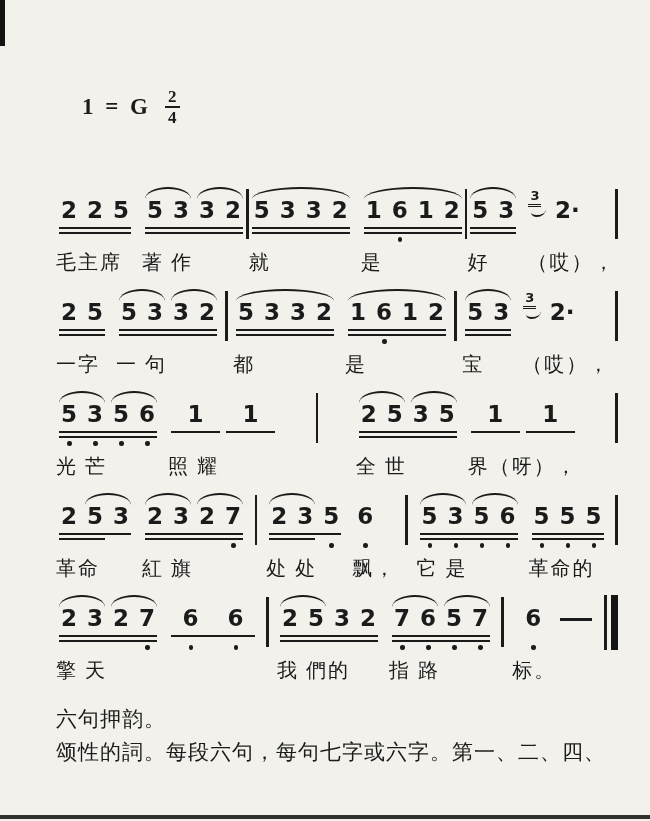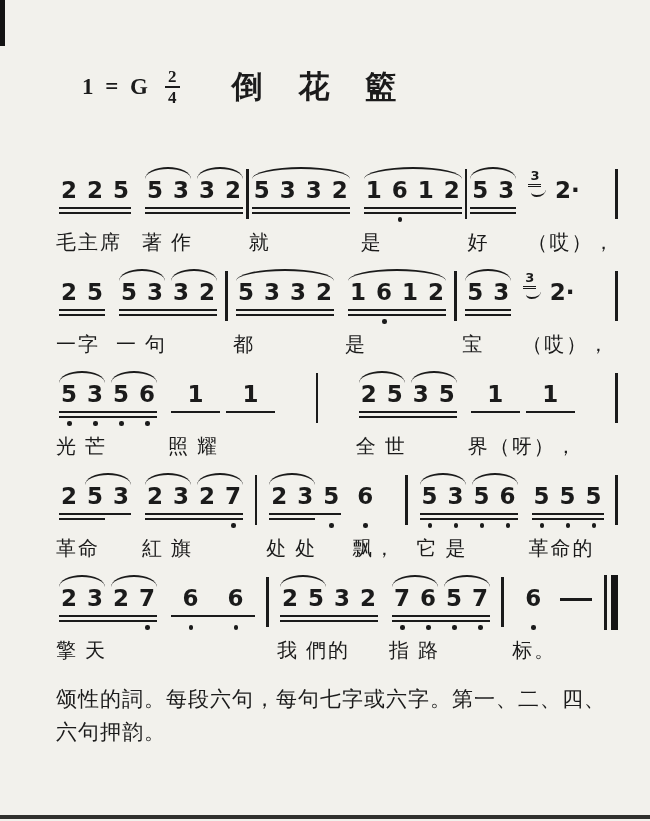--- a/index.html
+++ b/index.html
@@ -1,19 +1,19 @@
 <!DOCTYPE html>
 <html><head>
 <meta charset="utf-8">
 <style>
   html,body{margin:0;padding:0;}
   body{width:650px;height:821px;overflow:hidden;background:#e9e8e4;}
   .page{position:relative;width:650px;height:821px;background:#f2f1ec;
         font-family:"Liberation Serif", serif;color:#1b1b1b;overflow:hidden;}
-  .content{position:relative;padding:60px 32px 0 56px;}
+  .content{position:relative;padding:80px 32px 0 56px;}
 
   
   .edge-left{position:absolute;left:0;top:0;width:5px;height:46px;background:#131313;}
   .edge-bottom{position:absolute;left:0;bottom:2px;width:650px;height:4px;background:#30302d;}
 
   
   .score-header{display:flex;align-items:center;margin-left:26px;margin-bottom:52px;height:54px;}
   .keysig{font-size:23px;letter-spacing:3px;font-weight:bold;}
   .timesig{display:inline-flex;flex-direction:column;align-items:center;margin-left:14px;line-height:1;}
   .timesig .num{font-size:17px;font-weight:bold;border-bottom:2.2px solid #1b1b1b;padding:0 3px 1px;}
@@ -56,21 +56,20 @@
   <div class="edge-bottom"></div>
 
   <div class="content">
 
     <div class="score-header">
       <span class="keysig">1 = G</span>
       <span class="timesig">
         <span class="num">2</span>
         <span class="den">4</span>
       </span>
-      <h1 class="score-title">倒花籃</h1>
     </div>
 
     <div id="systems-host">
         <div class="system">
           <div class="measure-row">
             <div class="measure">
               <div class="beat">
                 <div class="beat-music" style="width: 78px;">
                   <div class="note" style="left: 0px; width: 26px;">2</div>
                   <div class="note" style="left: 26px; width: 26px;">2</div>
@@ -441,18 +440,18 @@
             </div>
             <div class="finalbar">
               <div class="fb-thin"></div>
               <div class="fb-thick"></div>
             </div>
           </div>
         </div>
       </div>
 
     <div class="footnote">
+      <p>六句押韵。</p>
       <p>颂性的詞。每段六句，每句七字或六字。第一、二、四、</p>
-      <p>六句押韵。</p>
     </div>
 
   </div>
 </div>
 
 </body></html>

